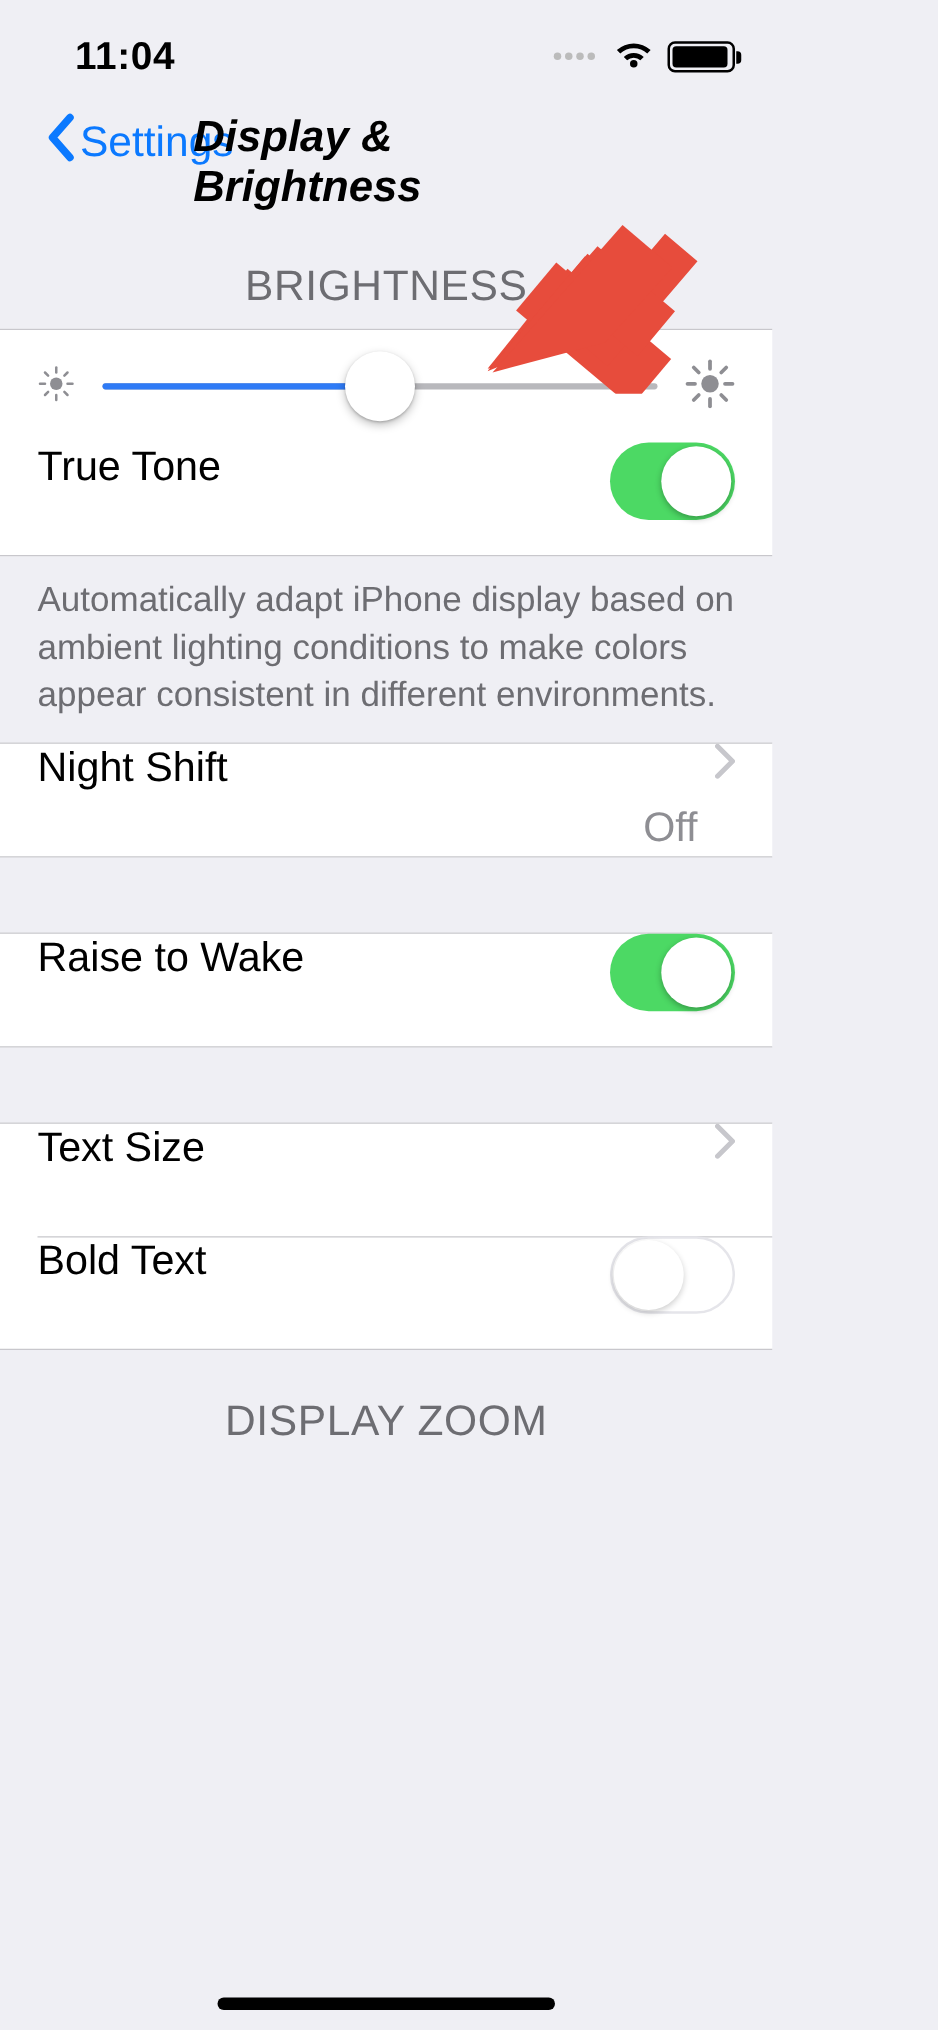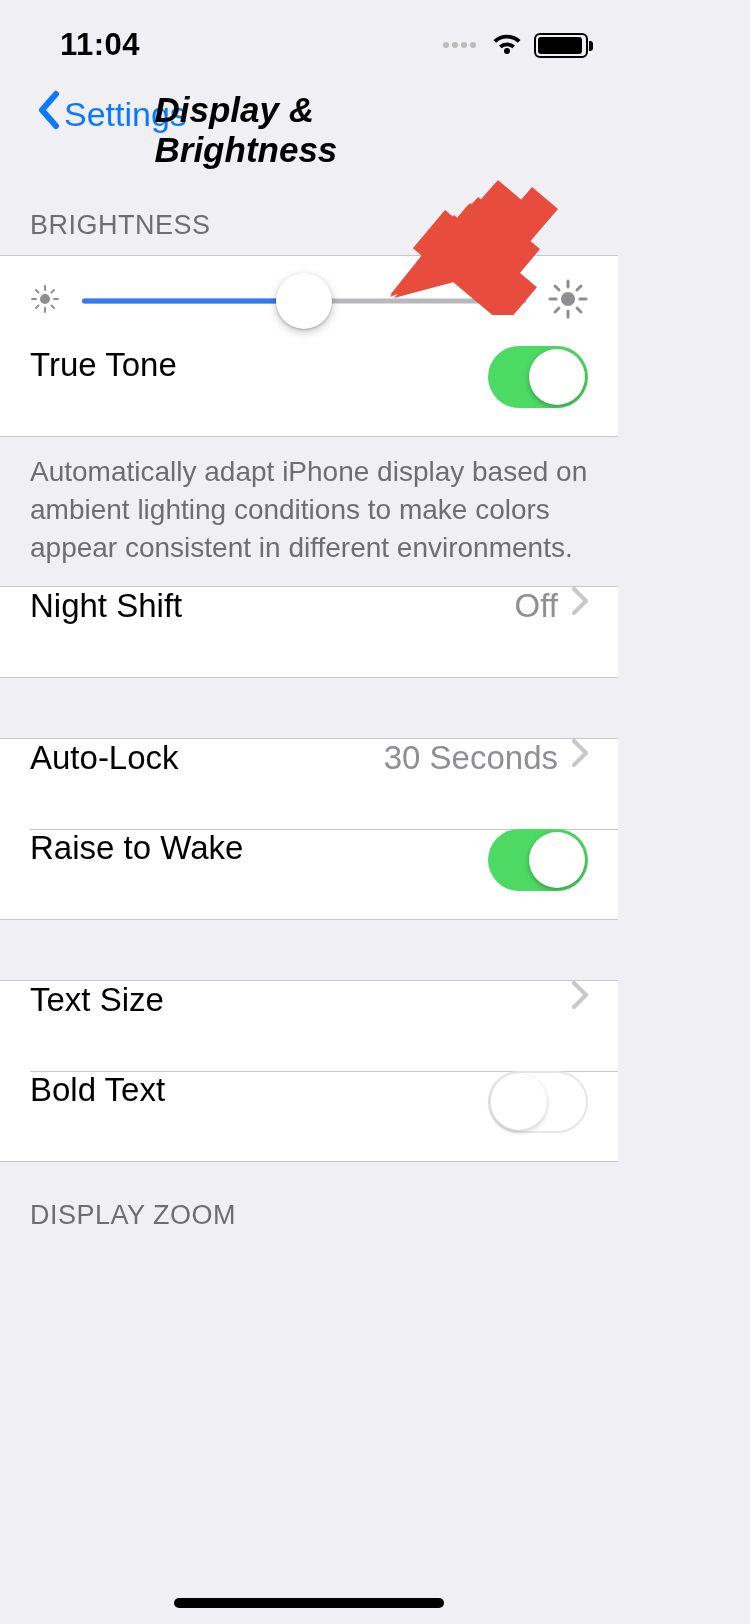--- a/index.html
+++ b/index.html
@@ -17,26 +17,26 @@
   .battery::after { content:""; position:absolute; right:-7px; top:6px; width:4px; height:10px; background:#000; border-radius:0 3px 3px 0;}
   .battery-fill { position:absolute; left:2px; top:2px; bottom:2px; width:44px; background:#000; border-radius:3px;}
 
   
   .nav { height:82px; display:flex; align-items:flex-start; position:relative; padding:0 10px 10px 28px;}
   .back { display:flex; align-items:center; color:#0b79ff; font-size:34px; }
   .back-chevron { margin:0 2px 0 8px; }
   .nav-title { position:absolute; left:50%; transform:translateX(-50%); font-size:35px; font-weight:700;font-style:italic; }
 
   
-  .section-header { font-size:27px; color:#6d6d72; letter-spacing:0.5px; padding:38px 30px 14px 30px; text-transform:uppercase;}
+  .section-header { font-size:34px; color:#6d6d72; letter-spacing:0.5px; padding:38px 30px 14px 30px; text-transform:uppercase;text-align:center;}
   .group { background:#fff; border-top:1px solid #c8c7cc; border-bottom:1px solid #c8c7cc; }
   .cell { min-height:90px; display:flex; align-items:flex-start; padding:0 30px; position:relative;}
   .cell + .cell::before { content:""; position:absolute; left:30px; right:0; top:0; height:1px; background:#c8c7cc;}
   .cell-label { font-size:33px; flex:1; }
-  .cell-value { font-size:33px; color:#8e8e93; margin-right:14px;}
+  .cell-value { font-size:33px; color:#8e8e93; margin-right:14px;margin-top:48px;}
   .chevron { color:#c7c7cc; }
   .footer-text { font-size:28px; color:#6d6d72; line-height:1.35; padding:16px 30px 20px 30px; }
 
   
   .slider-cell { height:90px; display:flex; align-items:center; padding:0 30px; position:relative; }
   .sun-icon { color:#8e8e93; flex:0 0 auto;}
   .slider-track-wrap { flex:1; position:relative; height:56px; margin:0 22px;}
   .slider-track { position:absolute; left:0; right:0; top:50%; height:5px; transform:translateY(-50%); border-radius:3px; background:#b8b8bc;}
   .slider-fill { position:absolute; left:0; top:50%; height:5px; transform:translateY(-50%); border-radius:3px; background:#2f7bf6;}
   .slider-thumb { position:absolute; top:50%; width:56px; height:56px; border-radius:50%; background:#fff; transform:translate(-50%,-50%); box-shadow:0 3px 8px rgba(0,0,0,0.25), 0 1px 2px rgba(0,0,0,0.2);}
@@ -151,29 +151,20 @@
             <path d="M2 2 L14 14 L2 26" stroke="#c7c7cc" stroke-width="4" fill="none" stroke-linecap="round" stroke-linejoin="round"></path>
           </svg>
       </span>
     </div>
   </div>
 
   <div class="gap"></div>
 
   <div class="group">
     <div class="cell">
-      <div class="cell-label">Auto-Lock</div>
-      <div class="cell-value">30 Seconds</div>
-      <span class="chevron">
-        <svg width="16" height="28" viewBox="0 0 16 28">
-            <path d="M2 2 L14 14 L2 26" stroke="#c7c7cc" stroke-width="4" fill="none" stroke-linecap="round" stroke-linejoin="round"></path>
-          </svg>
-      </span>
-    </div>
-    <div class="cell">
       <div class="cell-label">Raise to Wake</div>
       <div class="toggle on" id="toggle-raise">
           <div class="toggle-knob"></div>
         </div>
     </div>
   </div>
 
   <div class="gap"></div>
 
   <div class="group">

